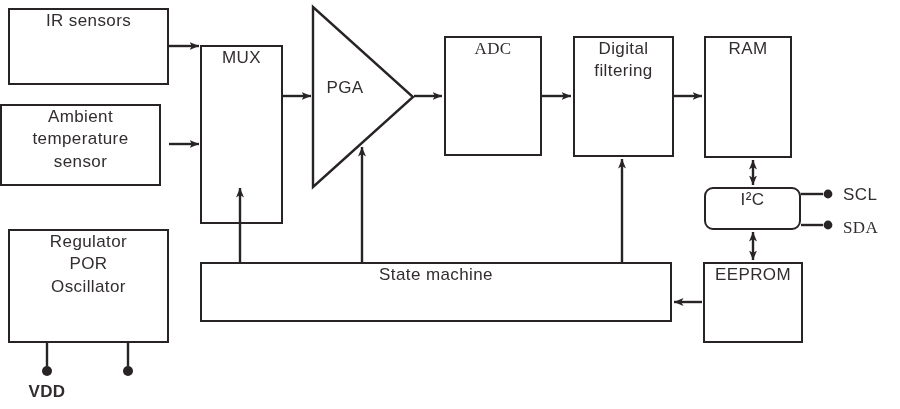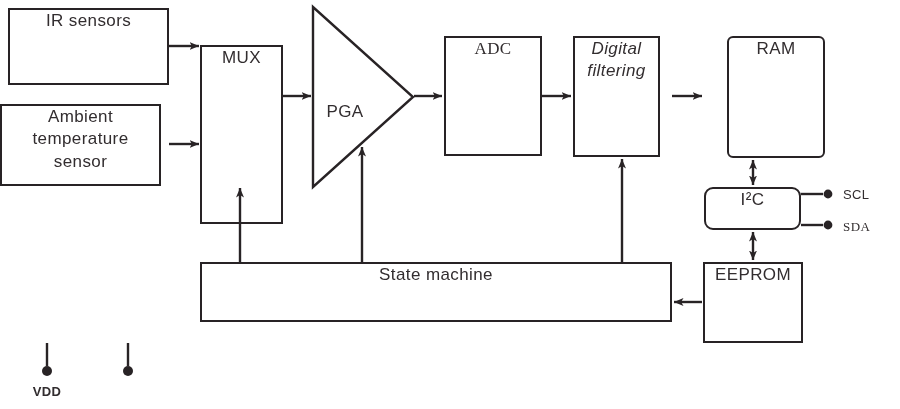--- a/index.html
+++ b/index.html
@@ -32,37 +32,37 @@
   }
   .floating-label{
     position:absolute;
     display:flex;align-items:center;justify-content:center;
     text-align:center;
     font-size:17px;letter-spacing:0.4px;
     color:var(--text);
   }
   .pin-label{
     position:absolute;
-    display:flex;align-items:center;
-    font-size:13px;letter-spacing:0.4px;
+    display:flex;align-items:flex-end;
+    font-size:17px;letter-spacing:0.4px;
     color:var(--text);
   }
   .pin-label.centered{justify-content:center;text-align:center;font-weight:bold;}
   
   #n-ir{left:8px;top:8px;width:161px;height:77px;}
   #n-ambient{left:0;top:104px;width:161px;height:82px;}
   #n-mux{left:200px;top:1px;width:83px;height:179px;margin-top:44px;}
   #n-adc{left:444px;top:36px;width:98px;height:120px;font-family:Liberation Serif, serif;}
-  #n-df{left:573px;top:36px;width:87px;height:121px;font-style:italic;}
-  #n-ram{left:727px;top:36px;width:98px;height:122px;border-radius:6px;}
+  #n-df{left:573px;top:36px;width:101px;height:121px;}
+  #n-ram{left:704px;top:36px;width:88px;height:122px;}
   #n-i2c{left:704px;top:187px;width:97px;height:43px;border-radius:9px;}
   #n-eeprom{left:703px;top:262px;width:100px;height:81px;}
   #n-sm{left:200px;top:262px;width:472px;height:60px;}
   #n-reg{left:8px;top:229px;width:161px;height:114px;}
-  #l-pga{left:314px;top:96px;width:62px;height:32px;}
+  #l-pga{left:314px;top:72px;width:62px;height:32px;}
   
   #p-scl{left:843px;top:183px;width:52px;height:22px;}
   #p-sda{left:843px;top:216px;width:52px;height:22px;font-family:Liberation Serif, serif;}
   #p-vdd{left:21px;top:380px;width:52px;height:22px;}
   #p-gnd{left:102px;top:404px;width:52px;height:22px;}
 </style>
 </head>
 <body>
 
 <div class="canvas">
@@ -130,20 +130,25 @@
   </div>
   <div class="node" id="n-i2c">
     <span>I²C</span>
   </div>
   <div class="node" id="n-eeprom">
     <span>EEPROM</span>
   </div>
   <div class="node" id="n-sm">
     <span>State machine</span>
   </div>
+  <div class="node" id="n-reg">
+    <span>Regulator
+POR
+Oscillator</span>
+  </div>
 
   <div class="pin-label" id="p-scl">
     <span>SCL</span>
   </div>
   <div class="pin-label" id="p-sda">
     <span>SDA</span>
   </div>
   <div class="pin-label centered" id="p-vdd">
     <span>VDD</span>
   </div>

